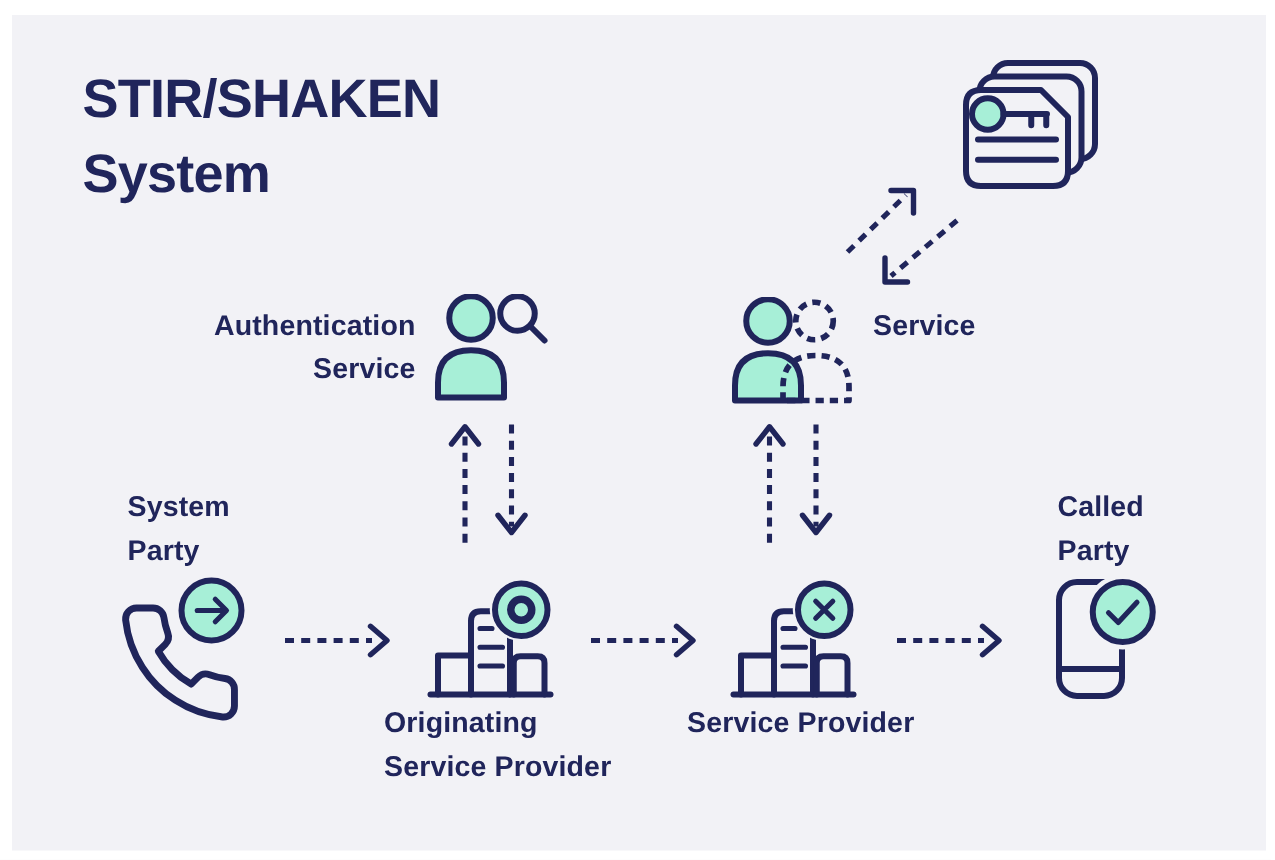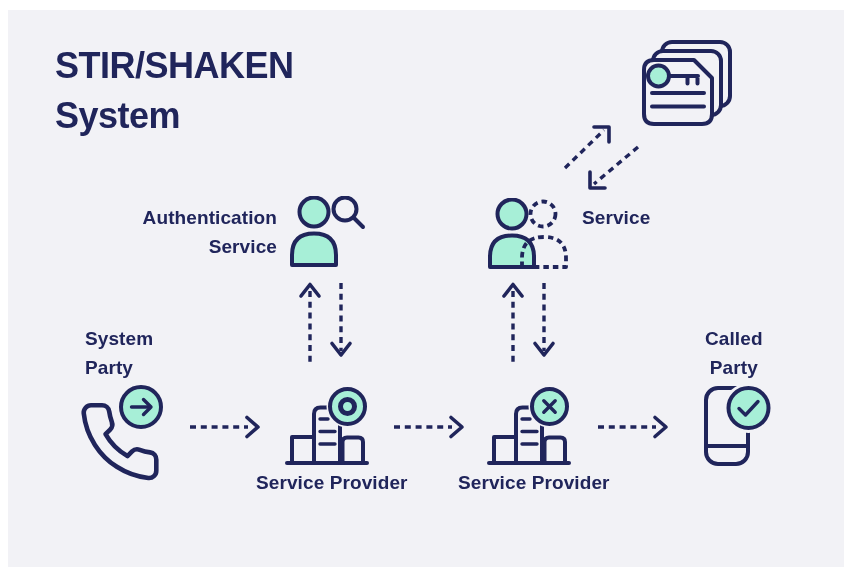--- a/index.html
+++ b/index.html
@@ -16,21 +16,21 @@
     color:var(--ink,#20255b);letter-spacing:-0.5px;
   }
   .label{
     position:absolute;font-size:19px;line-height:29px;font-weight:bold;
     color:var(--ink,#20255b);letter-spacing:0.1px;white-space:nowrap;
   }
   .lbl-cert{left:480px;top:53px;width:145px;text-align:right;}
   .lbl-auth{left:97px;top:203px;width:180px;text-align:right;}
   .lbl-verif{left:582px;top:203px;text-align:left;}
   .lbl-calling{left:85px;top:324px;text-align:left;}
-  .lbl-called{left:705px;top:324px;text-align:center;}
+  .lbl-called{left:705px;top:324px;text-align:left;}
   .lbl-orig{left:256px;top:468px;text-align:left;}
   .lbl-term{left:458px;top:468px;text-align:left;}
   
   .ink{stroke:var(--ink,#20255b);fill:none;stroke-width:4;stroke-linecap:round;stroke-linejoin:round;}
   .thin{stroke-width:3.4;}
   .mint{fill:var(--mint,#a7efd7);}
   .bgfill{fill:var(--panel,#f2f2f6);stroke:none;}
   .dashp{stroke-dasharray:5.5 4;stroke-linecap:butt;}
   .aline{stroke:var(--ink,#20255b);stroke-width:3.4;fill:none;stroke-dasharray:6 4.8;stroke-linecap:butt;}
   .ahead{stroke:var(--ink,#20255b);stroke-width:3.6;fill:none;stroke-linecap:round;stroke-linejoin:round;}
@@ -129,20 +129,21 @@
     <path class="ink" d="M3 79 H83"></path>
     <path class="ink" d="M8 79 V53 H30"></path>
     <path class="ink" d="M30 79 V30 Q30 23.5 36.5 23.5 H56 V79"></path>
     <path class="ink thin" d="M36 35 H44 M36 47.5 H51 M36 60 H51"></path>
     <path class="ink" d="M58.5 79 V58 Q58.5 53.5 63 53.5 H74.5 Q79 53.5 79 58 V79"></path>
     <circle class="bgfill" cx="63.5" cy="22.5" r="21"></circle>
     <circle class="ink mint" cx="63.5" cy="22.5" r="17.5"></circle>
     <circle class="ink" style="stroke-width:5" cx="63.5" cy="22.5" r="7"></circle>
   </svg>
   <div class="label lbl-orig">
+    <div>Originating</div>
     <div>Service Provider</div>
   </div>
 
   <svg class="abs" style="left:486px;top:384px" width="90" height="85" viewBox="0 0 90 85">
     <path class="ink" d="M3 79 H83"></path>
     <path class="ink" d="M8 79 V53 H30"></path>
     <path class="ink" d="M30 79 V30 Q30 23.5 36.5 23.5 H56 V79"></path>
     <path class="ink thin" d="M36 35 H44 M36 47.5 H51 M36 60 H51"></path>
     <path class="ink" d="M58.5 79 V58 Q58.5 53.5 63 53.5 H74.5 Q79 53.5 79 58 V79"></path>
     <circle class="bgfill" cx="63.5" cy="22.5" r="21"></circle>

